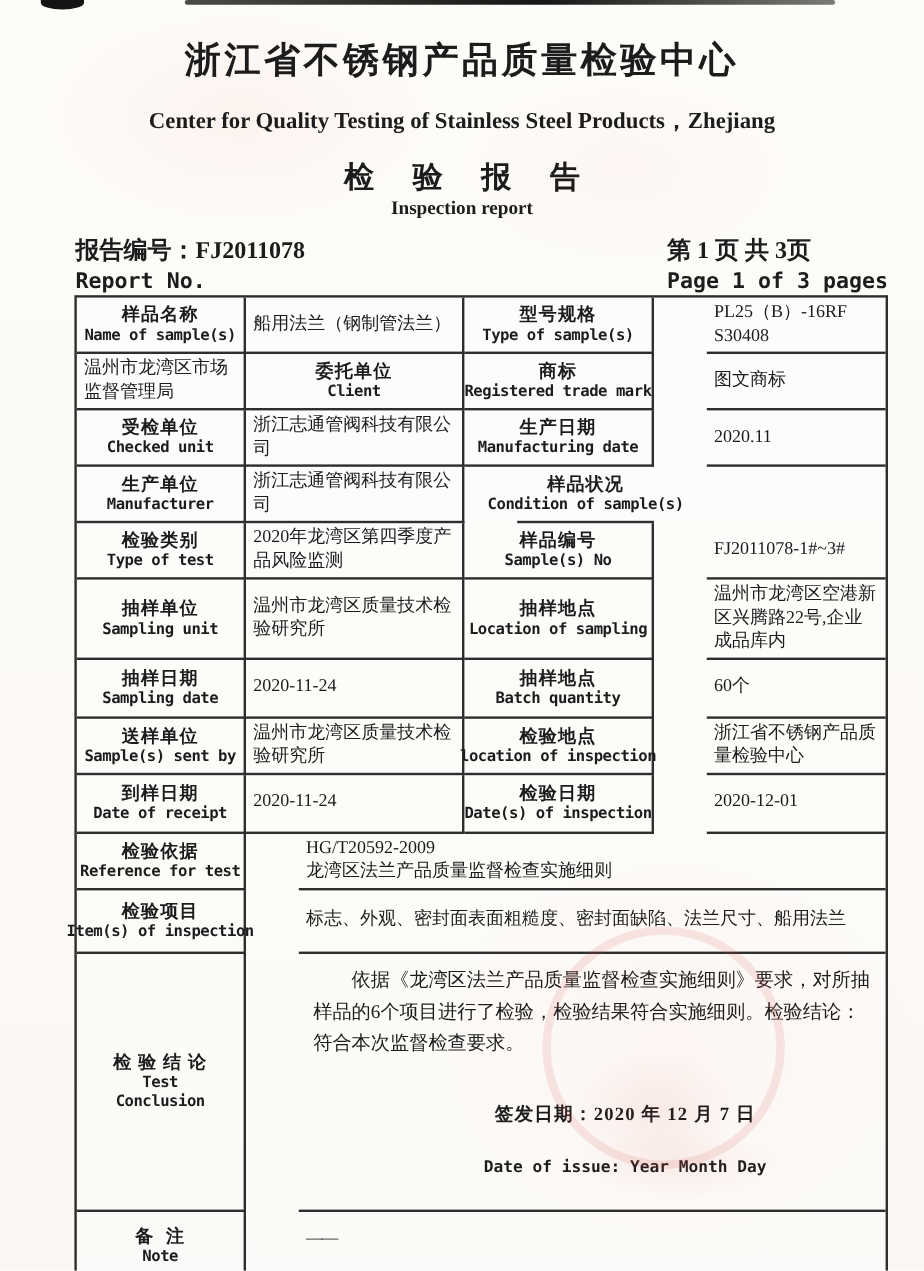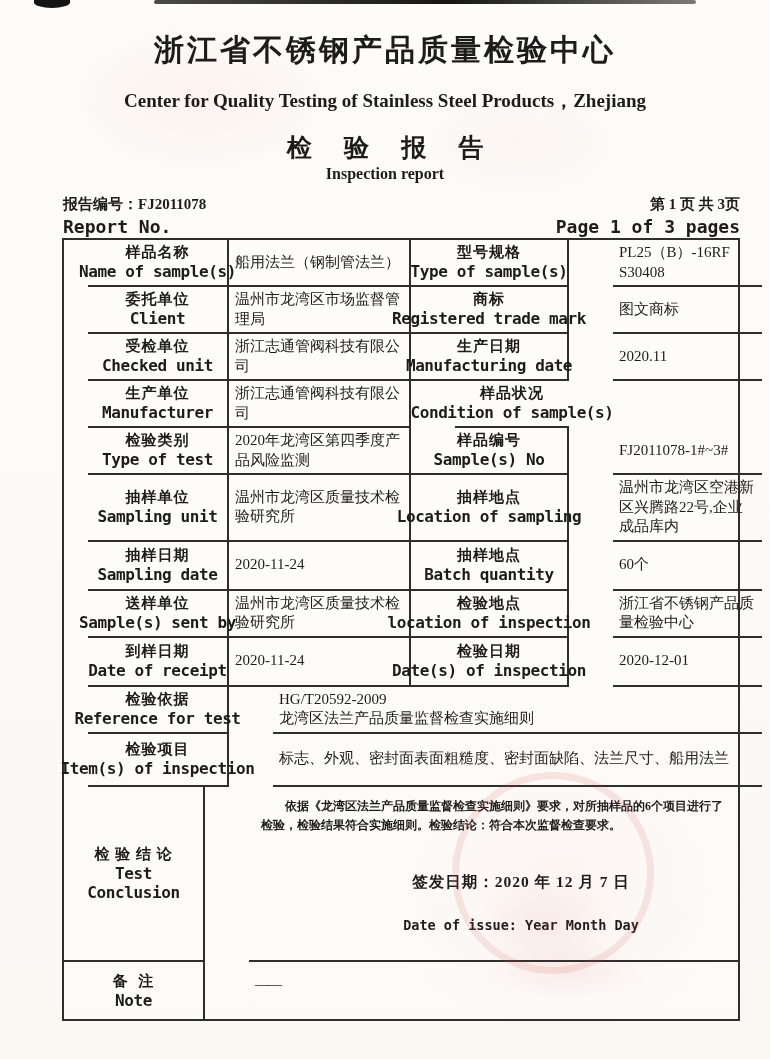--- a/index.html
+++ b/index.html
@@ -18,46 +18,46 @@
                border-radius:0 0 70% 70% / 0 0 100% 100%; }
   .edge-line { position:absolute; top:0; left:154px; width:542px; height:4px; border-radius:3px;
                background:linear-gradient(90deg, rgba(15,15,15,.75), rgba(10,10,10,.95) 55%, rgba(15,15,15,.55)); }
 
   .org-cn  { margin:30px 10px 0; text-align:center; font-size:30px; font-weight:bold; letter-spacing:3px; }
   .org-en  { margin-top:17px; text-align:center; font-size:19px; font-weight:bold; }
   .title-cn{ margin-top:17px; text-align:center; font-size:25px; font-weight:bold; letter-spacing:13px; text-indent:13px; }
   .title-en{ margin-top:1px;  text-align:center; font-size:16px; font-weight:bold; }
 
   .meta { display:flex; justify-content:space-between; align-items:flex-end; margin:12px 30px 0 63px; }
-  .meta .cn { font-size:15px; font-weight:bold; }
+  .meta .cn { font-size:20px; font-weight:bold; }
   .meta .en { font-family:"DejaVu Sans Mono",monospace; font-size:18px; font-weight:bold; margin-top:2px; }
-  .meta-right { text-align:right; }
+  .meta-right { }
 
   .table { margin:1px 0 0 62px; width:678px; border:2px solid #2e2e2e; box-sizing:border-box; background:rgba(255,255,255,0.35); }
   .tr { display:grid; grid-template-columns:141px 182px 158px 193px; }
   .tr.span { grid-template-columns:141px 533px; }
   .td { border-right:2px solid #2e2e2e; border-bottom:2px solid #2e2e2e;
         padding:3px 6px; box-sizing:border-box;
         display:flex; flex-direction:column; justify-content:center; }
   .tr .td:last-child { border-right:none;margin-left:44px; }
   .label { text-align:center; align-items:center; }
   .label .cn { font-size:15px; font-weight:bold; letter-spacing:1px; white-space:pre; }
-  .label .en { font-family:"DejaVu Sans Mono",monospace; font-size:16px; font-weight:bold;
+  .label .en { font-family:"DejaVu Sans Mono",monospace; font-size:13px; font-weight:bold;
                line-height:1.2; letter-spacing:-0.4px; white-space:pre; }
   .value { font-size:15px; line-height:1.3; white-space:pre-line; font-weight:500; }
 
-  #rows .tr { min-height:43px;padding-left:24px; }
+  #rows .tr { min-height:43px; }
   #rows .tr:nth-child(6) { min-height:45px; }
   #rows .tr:nth-child(7), #rows .tr:nth-child(9) { min-height:49px; }
   #rows .tr:nth-child(11){ min-height:53px; }
   #rows .tr:nth-child(12){ min-height:68px; }
 
   .concl-row { min-height:136px; }
   .concl-cell { justify-content:flex-start; padding:8px 12px 6px; }
-  .concl-text { margin:2px 0 14px; text-indent:2em; font-size:12px; font-weight:700; line-height:1.65; }
+  .concl-text { margin:2px 0 14px; text-indent:2em; font-size:16px; font-weight:400; line-height:1.65; }
   .issue { width:330px; margin:2px 40px 0 auto; text-align:center; }
   .issue .cn { font-size:15.5px; font-weight:bold; letter-spacing:1px; }
   .issue .en { font-family:"DejaVu Sans Mono",monospace; font-size:13.5px; font-weight:bold; margin-top:6px; }
 
   .note-row { min-height:57px; }
   .note-row .td { border-bottom:none; }
   .note-cell { justify-content:flex-start; padding-top:14px; font-size:14px; letter-spacing:-1px; }
 
   
   .stamp  { position:absolute; left:452px; top:772px; width:188px; height:188px; border-radius:50%;
@@ -102,25 +102,25 @@
     </div>
     <div class="td value">船用法兰（钢制管法兰）</div>
     <div class="td label">
       <div class="cn">型号规格</div>
       <div class="en">Type of sample(s)</div>
     </div>
     <div class="td value">PL25（B）-16RF  S30408</div>
   </div>
 
   <div class="tr">
+    <div class="td value">温州市龙湾区市场监督管理局</div>
     <div class="td label">
       <div class="cn">委托单位</div>
       <div class="en">Client</div>
     </div>
-    <div class="td value">温州市龙湾区市场监督管理局</div>
     <div class="td label">
       <div class="cn">商标</div>
       <div class="en">Registered trade mark</div>
     </div>
     <div class="td value">图文商标</div>
   </div>
 
   <div class="tr">
     <div class="td label">
       <div class="cn">受检单位</div>

